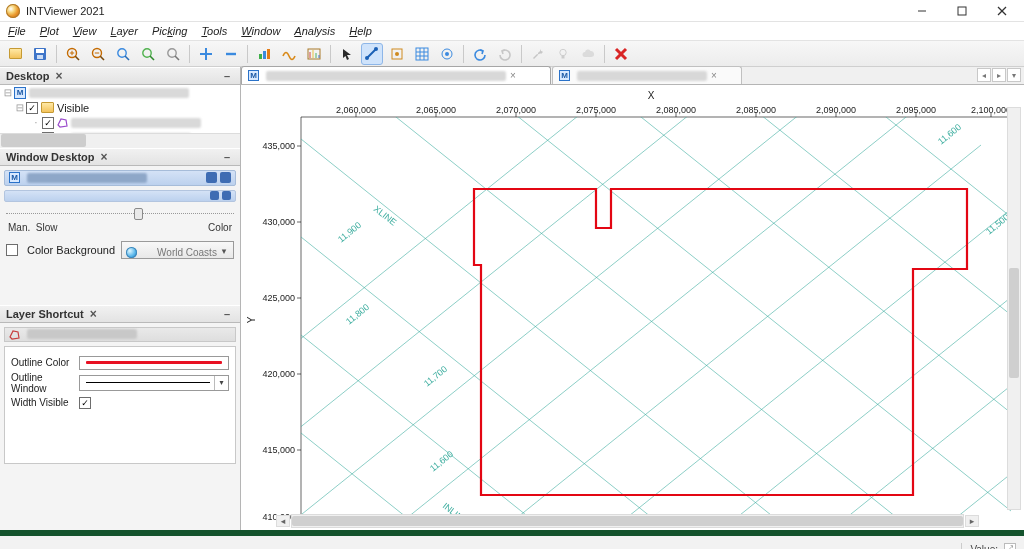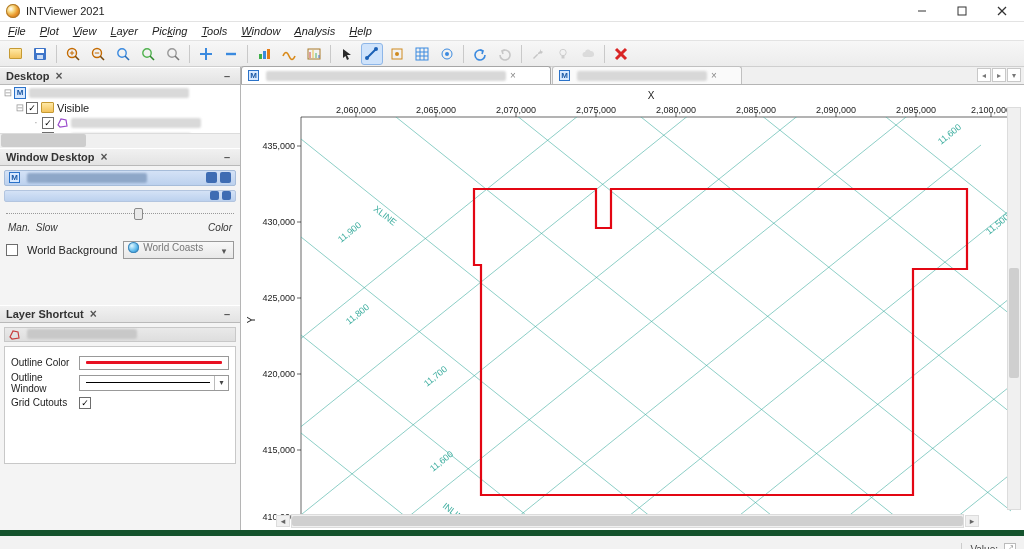--- a/index.html
+++ b/index.html
@@ -45,23 +45,23 @@
   .tree-scroll .thumb{height:13px;width:85px;margin-left:1px;background:#cdcdcd;border-radius:2px;}
   
   .wsbody{background:#f4f4f4;padding:0;}
   .wsbar{height:16px;background:linear-gradient(#d4e2f6,#bcd1ee);border:1px solid #a6bcd9;margin:4px;display:flex;align-items:center;gap:4px;padding:0 4px;border-radius:2px;position:relative;}
   .wsbar .blur{background:#8ea7c8;}
   .wsbar-icons{position:absolute;right:4px;display:flex;gap:3px;}
   .wsmini{width:11px;height:11px;background:#3e6cb3;border-radius:2px;}
   .slider-track{position:relative;height:14px;margin:4px 6px 2px 6px;}
   .slider-track .line{position:absolute;top:7px;left:0;right:0;height:0;border-top:1px dotted #999;}
   .slider-thumb{position:absolute;top:2px;left:56%;width:9px;height:12px;background:#e9e9e9;border:1px solid #8a8a8a;border-radius:2px;}
-  .wsrow{display:flex;justify-content:space-between;padding:0 8px;margin-bottom:6px;font-size:10px;color:#333;font-style:italic;}
+  .wsrow{display:flex;justify-content:space-between;padding:0 8px;margin-bottom:6px;font-size:10px;color:#333;}
   .wsbg{display:flex;align-items:center;gap:6px;padding:2px 6px 6px 6px;}
-  .combo{flex:1;height:18px;border:1px solid #9a9a9a;background:linear-gradient(#f8f8f8,#e8e8e8);display:flex;align-items:flex-start;gap:4px;padding:0 4px;font-size:10px;color:#777;position:relative;}
+  .combo{flex:1;height:18px;border:1px solid #9a9a9a;background:linear-gradient(#f8f8f8,#e8e8e8);display:flex;align-items:flex-end;gap:20px;padding:0 4px;font-size:10px;color:#777;position:relative;}
   .combo .globe{width:11px;height:11px;border-radius:50%;background:radial-gradient(circle at 35% 35%,#dff7ff,#56b5ea 55%,#1a72b5);box-shadow:inset 0 0 0 1px #3e86b9;}
   .combo .caret{position:absolute;right:3px;top:3px;width:12px;height:12px;display:flex;align-items:center;justify-content:center;color:#555;font-size:9px;}
   
   .lshdr{height:15px;background:linear-gradient(#e9e9e9,#dedede);border:1px solid #c8c8c8;margin:4px;display:flex;align-items:center;padding:0 4px;gap:4px;}
   .lsbody{background:#fff;border:1px solid #c8c8c8;margin:0 4px 4px 4px;padding:6px 6px 50px 6px;}
   .lsrow{display:flex;align-items:center;height:20px;gap:6px;font-size:10px;}
   .lsrow .label{width:62px;}
   .colorswatch{flex:1;height:14px;border:1px solid #999;background:#fff;display:flex;align-items:center;}
   .colorswatch .bar{height:3px;flex:1;margin:0 6px;background:#e81123;border-radius:1px;}
   .widthbox{flex:1;height:16px;border:1px solid #999;background:#fff;display:flex;align-items:center;position:relative;}
@@ -355,21 +355,21 @@
       <div class="slider-track">
           <div class="line"></div>
           <div class="slider-thumb"></div>
         </div>
       <div class="wsrow">
         <span><span>Man.</span>&nbsp;&nbsp;<span>Slow</span></span>
         <span>Color</span>
       </div>
       <div class="wsbg">
         <span class="chk"></span>
-        <span>World Background</span>
+        <span>Color Background</span>
         <div class="combo">
           <span class="globe"></span>
           <span>World Coasts</span>
           <span class="caret">▾</span>
         </div>
       </div>
     </div>
 
     <div class="panelhdr">
       <span>Layer Shortcut</span>
@@ -394,21 +394,21 @@
             </div>
         </div>
         <div class="lsrow">
           <span class="label">Outline Window</span>
           <div class="widthbox">
               <div class="line"></div>
               <div class="spin">▾</div>
             </div>
         </div>
         <div class="lsrow">
-          <span class="label">Grid Cutouts</span>
+          <span class="label">Width Visible</span>
           <span class="chk">✓</span>
         </div>
       </div>
     </div>
     <div class="panel-collapsed"></div>
   </div>
 
   <div class="right">
     <div class="tabstrip">
       <div class="tab active" style="width:310px;">

